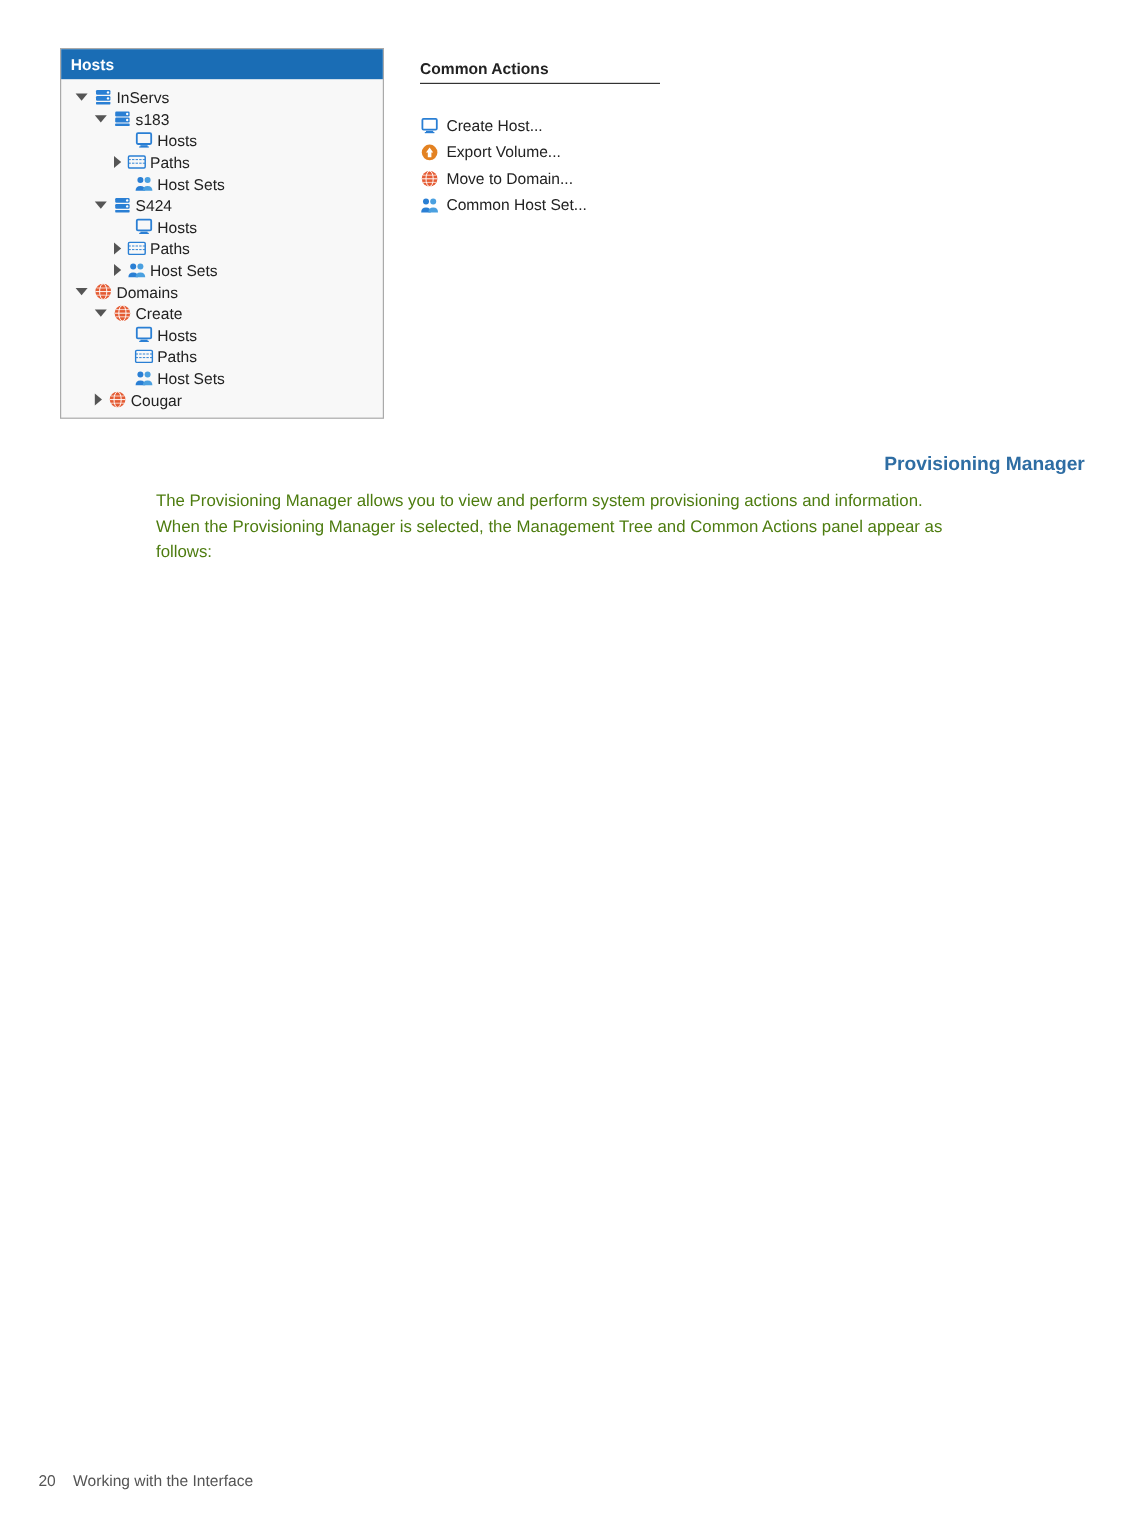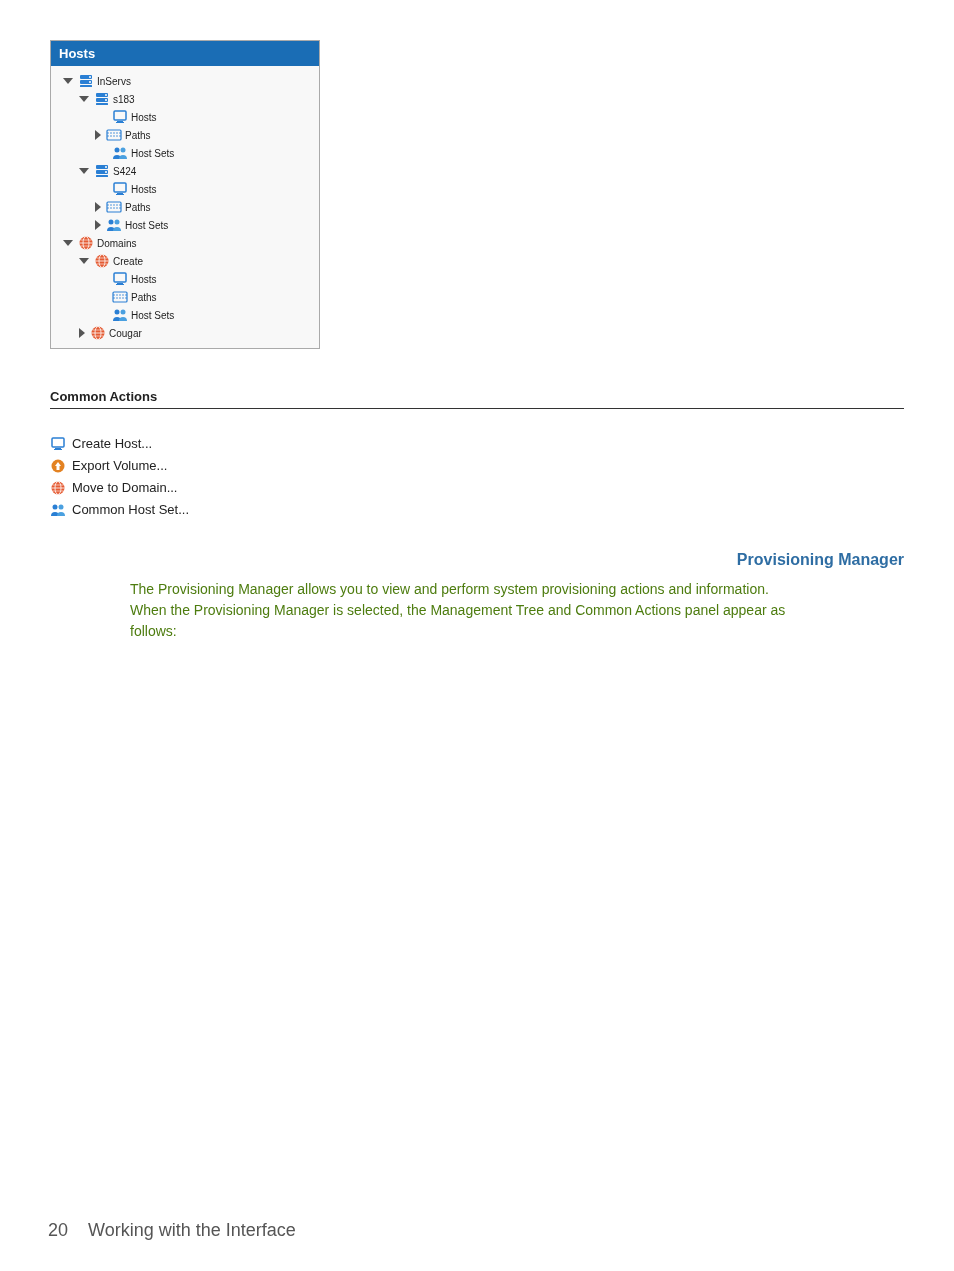--- a/index.html
+++ b/index.html
@@ -9,21 +9,21 @@
       font-size: 14px;
       color: #222;
       width: 954px;
       min-height: 1271px;
       padding: 40px 50px 40px 50px;
     }
 
     
     .panel-container {
       display: flex;
-      flex-direction: column;
+      flex-direction: row;
       gap: 30px;
       margin-bottom: 30px;
     }
 
     
     .tree-panel {
       border: 1px solid #aaa;
       background: #f8f8f8;
       min-width: 270px;
       max-width: 270px;
@@ -41,21 +41,21 @@
     .tree-body {
       padding: 6px 4px;
     }
 
     .tree-item {
       display: flex;
       align-items: center;
       gap: 3px;
       padding: 1px 0;
       cursor: pointer;
-      font-size: 10px;
+      font-size: 13px;
       white-space: nowrap;
     }
 
     .indent-1 { padding-left: 8px; }
     .indent-2 { padding-left: 24px; }
     .indent-3 { padding-left: 40px; }
 
     
     .arrow-down {
       width: 0; height: 0;
@@ -127,22 +127,22 @@
       font-size: 14px;
       line-height: 1.5;
       color: #4d7c0f;
       max-width: 750px;
     }
 
     
     .page-footer {
       position: absolute;
       bottom: 30px;
-      left: 48px;
-      font-size: 18px;
+      left: 32px;
+      font-size: 13px;
       color: #555;
     }
   </style>
 </head>
 <body>
 
 <div class="panel-container">
 
   <div class="tree-panel">
     <div class="tree-panel-header">Hosts</div>

